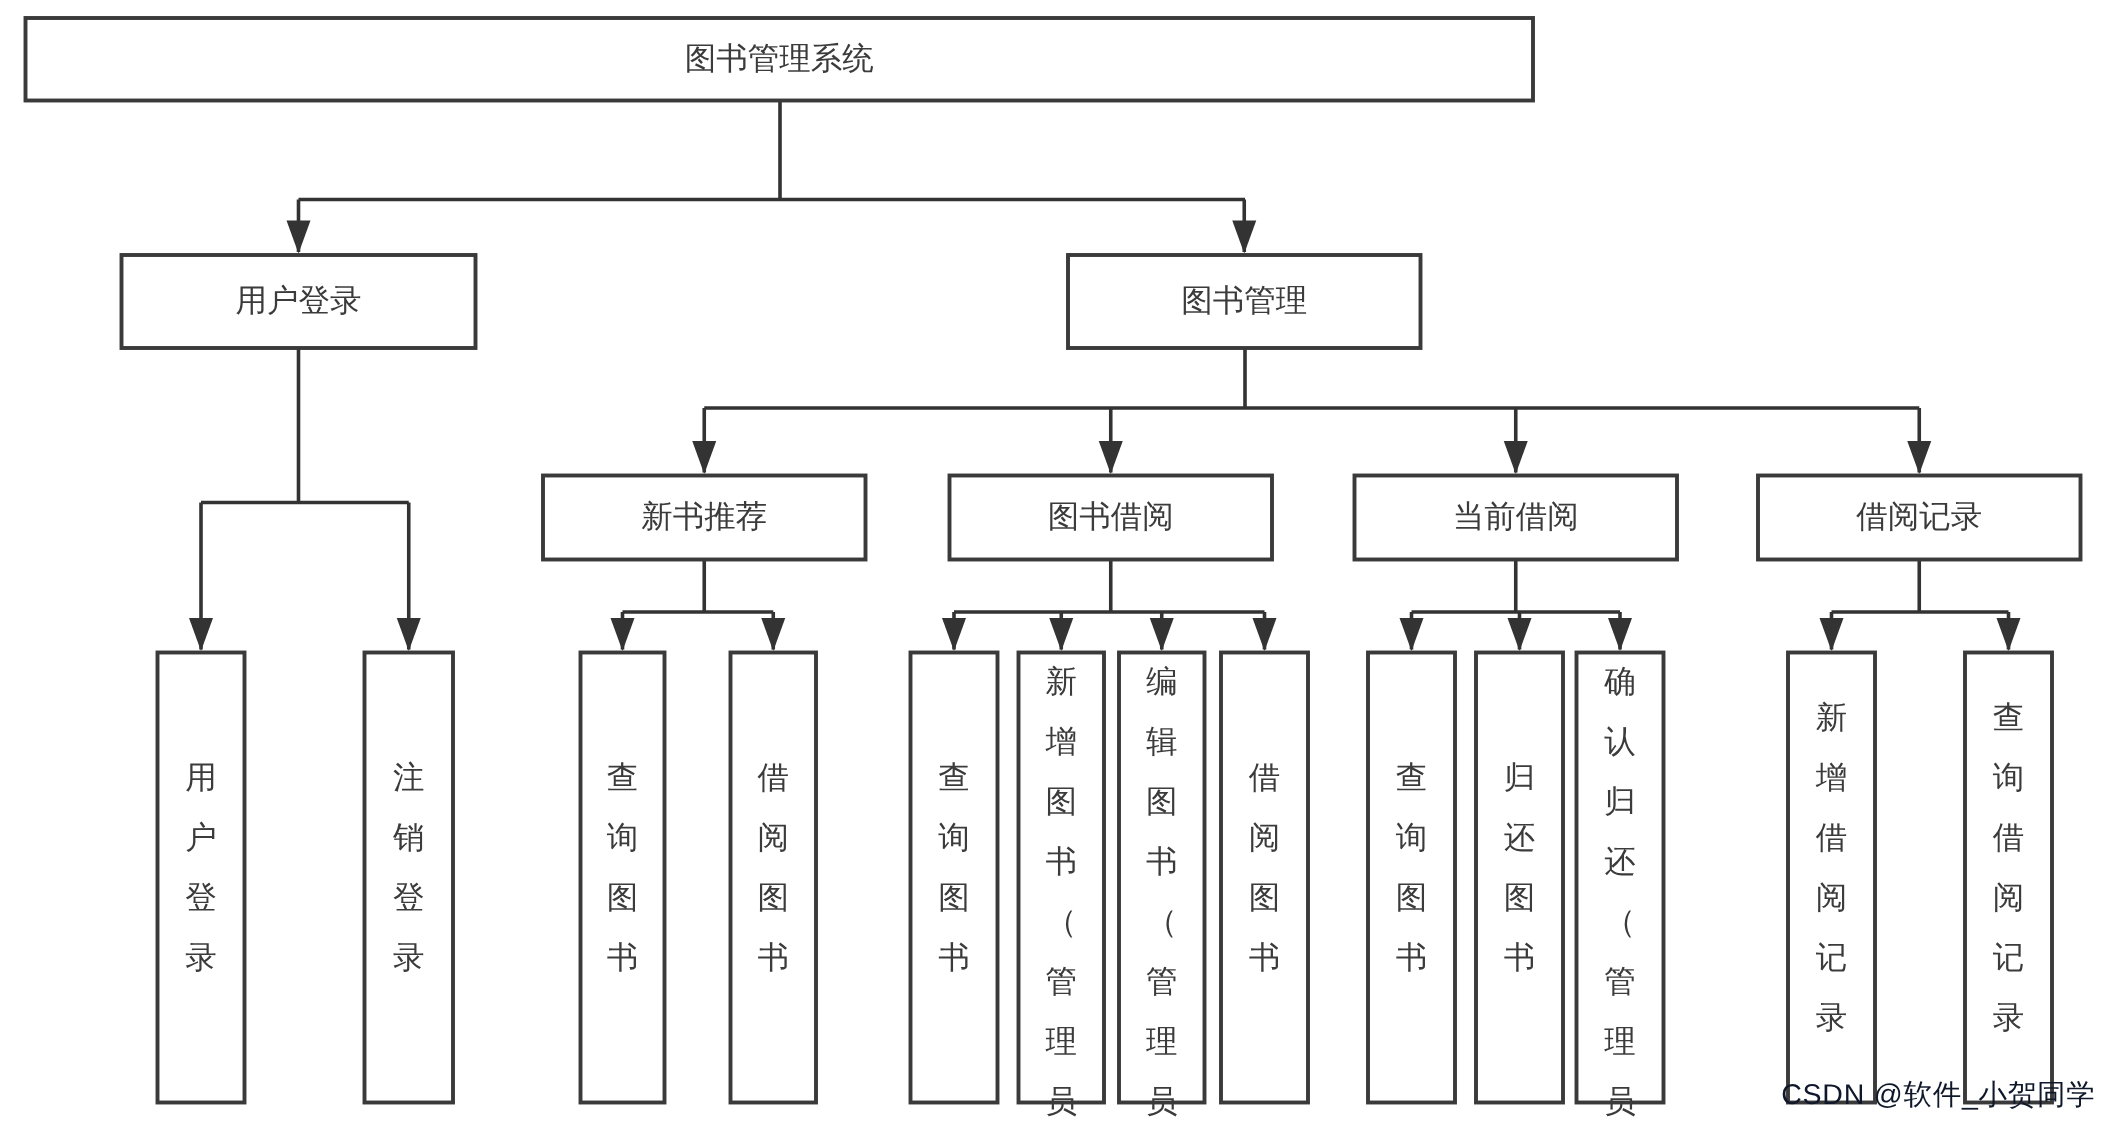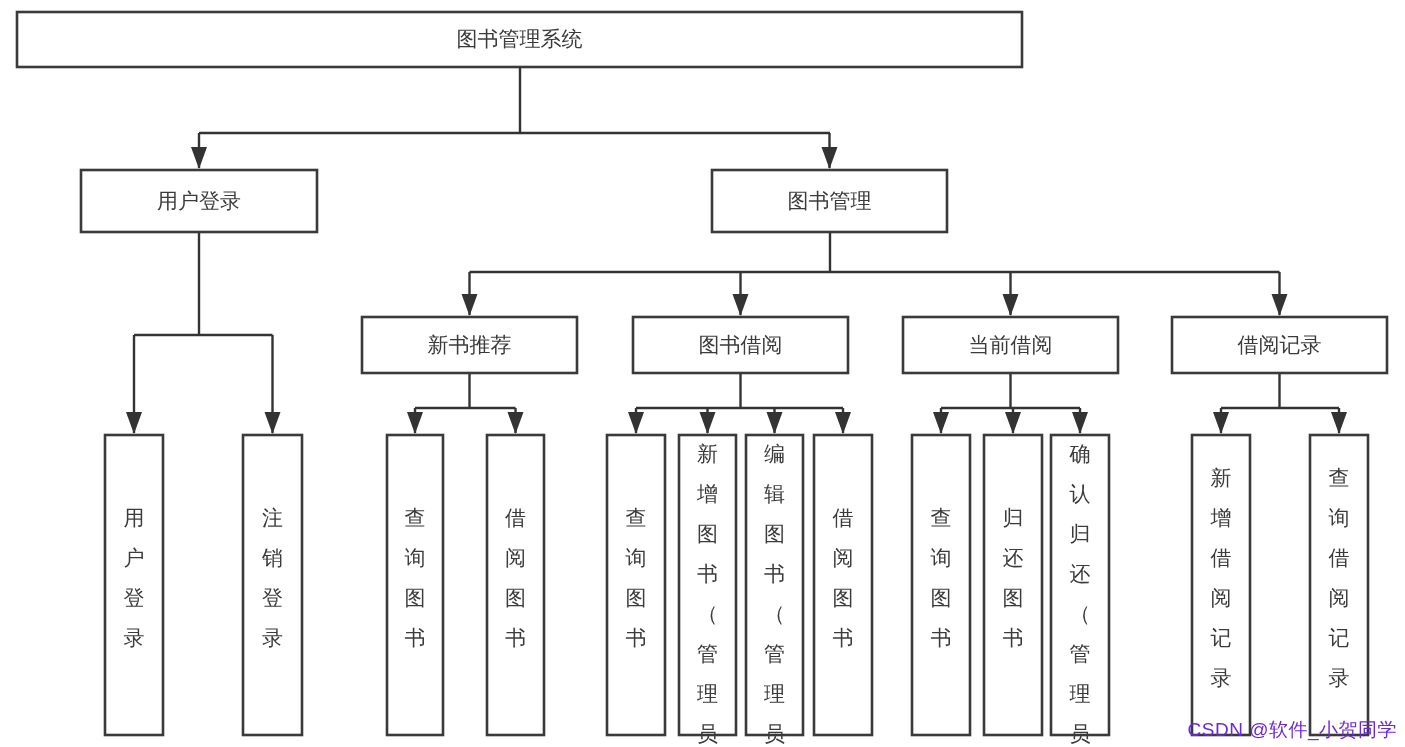--- a/index.html
+++ b/index.html
@@ -53,21 +53,21 @@
     stroke-linecap: butt;
   }
   .arrow-head {
     fill: #333333;
     stroke: none;
   }
   .watermark {
     position: absolute;
     right: 8px;
     bottom: 4px;
-    color: #6d28d9;
+    color: #0f172a;
     font-size: 19px;
     font-family: "Liberation Sans", "DejaVu Sans", sans-serif;
     letter-spacing: 0.5px;
     white-space: nowrap;
     user-select: none;
   }
 </style>
 </head>
 <body>
 

